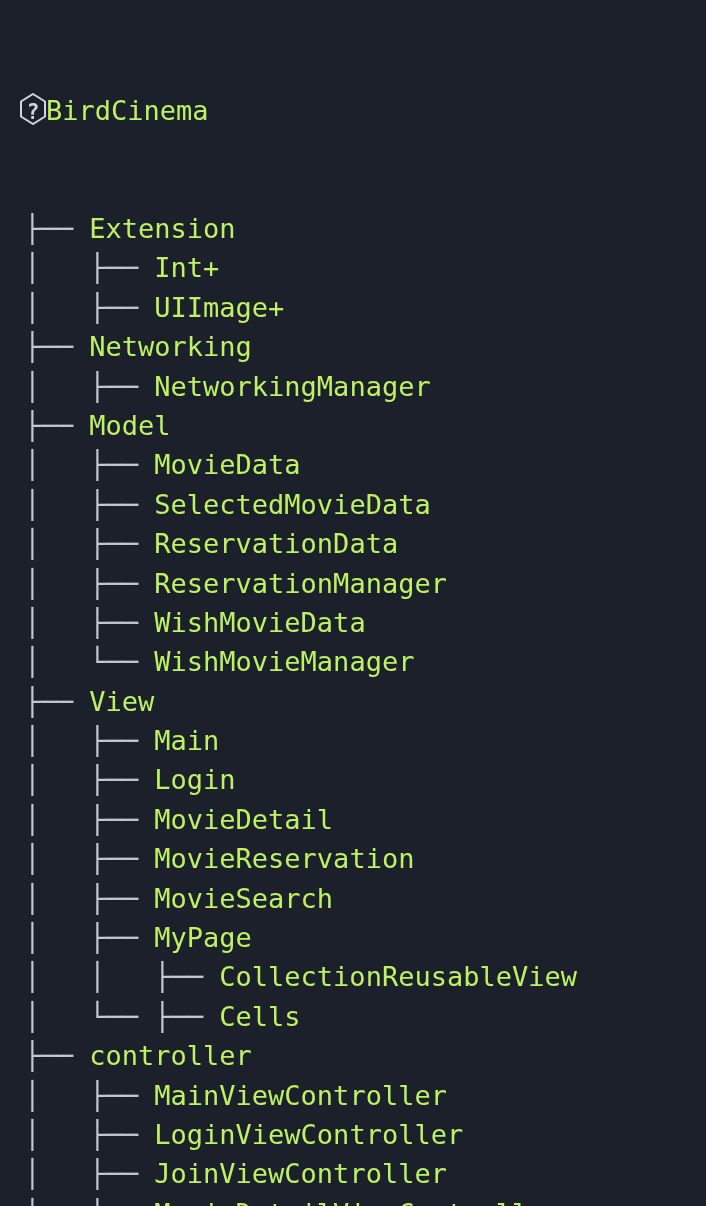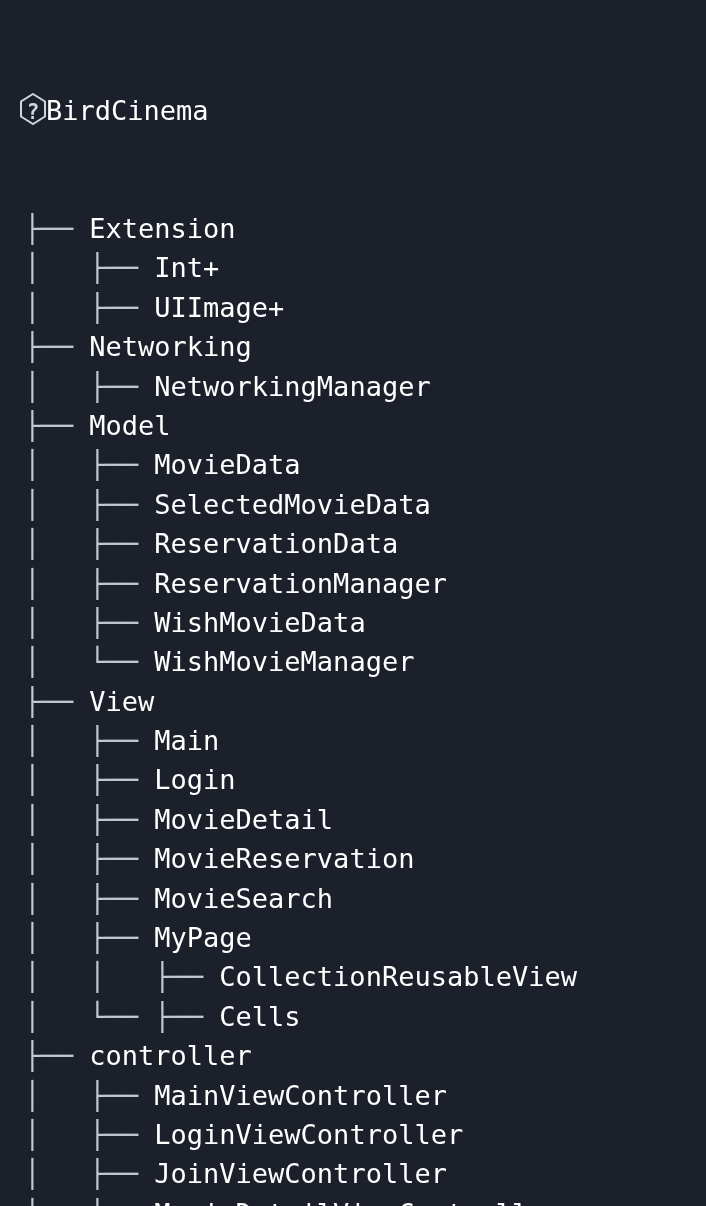--- a/index.html
+++ b/index.html
@@ -25,21 +25,21 @@
     overflow: hidden;
   }
   .row {
     white-space: pre;
     height: 39.4px;
   }
   .prefix {
     color: #c3c9d3;
   }
   .label {
-    color: #ffffff;
+    color: #bef264;
   }
   .pkg-icon {
     display: inline-block;
     width: 26px;
     height: 32px;
     margin-left: 12px;
     vertical-align: -5px;
   }
 </style>
 </head>

